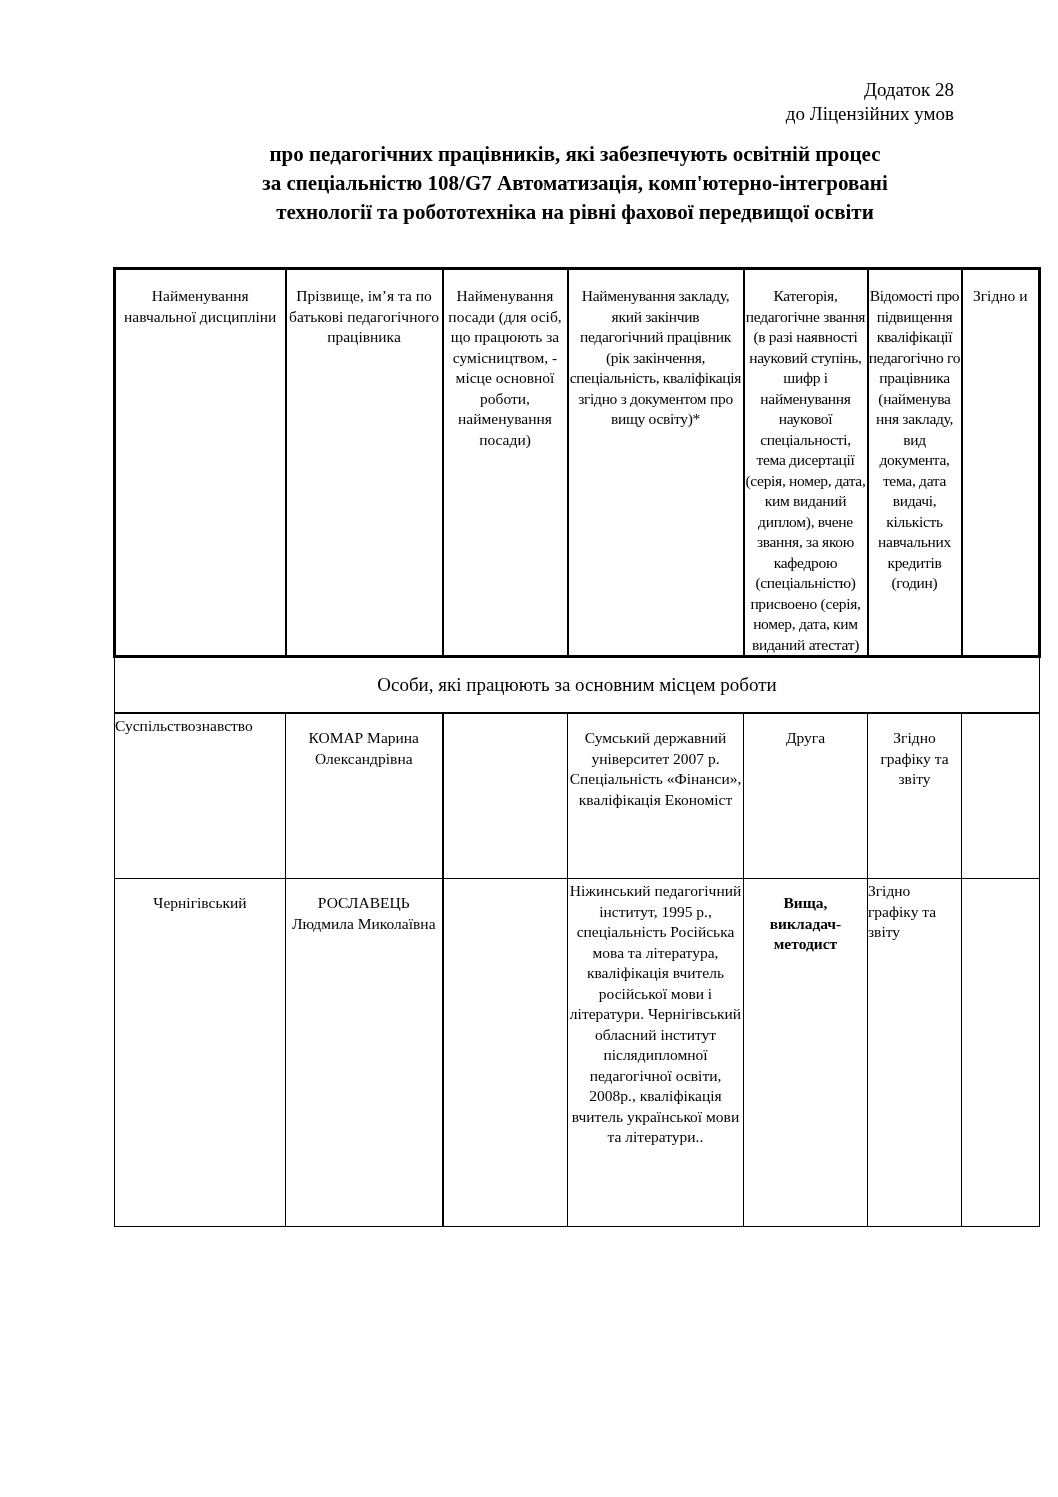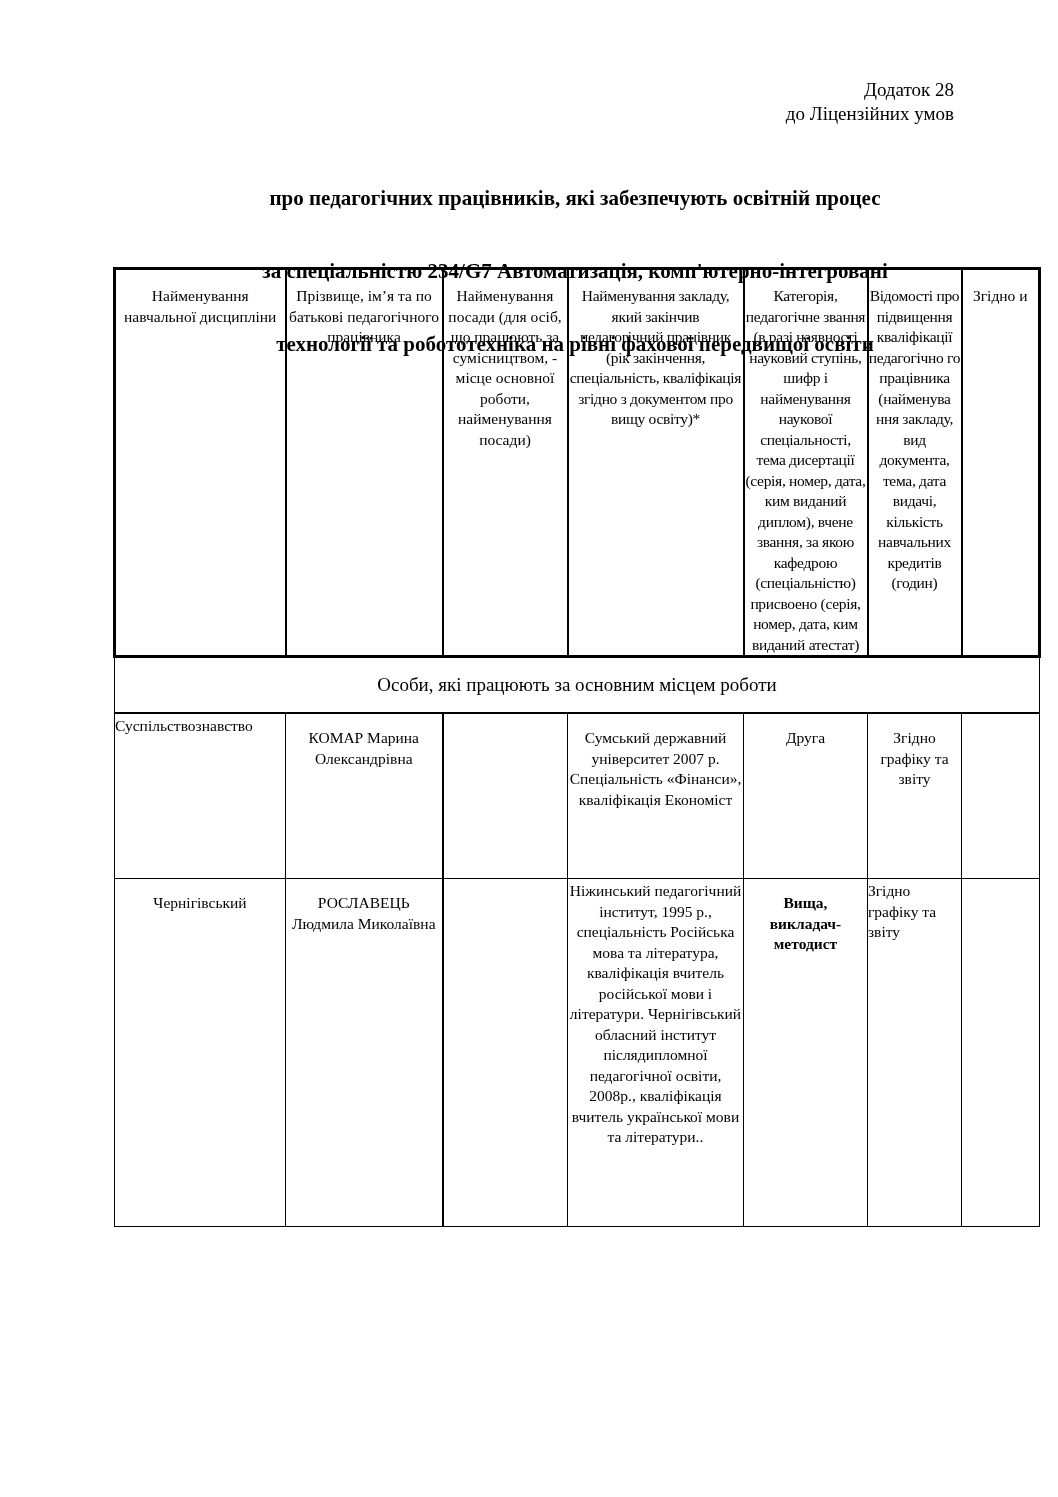--- a/index.html
+++ b/index.html
@@ -9,21 +9,21 @@
     }
     .annex {
       position: absolute; right: 104px; top: 78px; text-align: right;
       font-size: 19px; line-height: 24px;
     }
     .title-block {
       position: absolute; left: 113px; width: 924px; top: 140px; text-align: center;
       font-weight: bold;
     }
     .title-main { font-size: 23px; line-height: 30px; }
-    .title-sub { font-size: 21px; line-height: 29px; margin-top: 44px; }
+    .title-sub { font-size: 21px; line-height: 29px; }
     table.staff {
       position: absolute; left: 113px; top: 267px;
       border-collapse: collapse; table-layout: fixed; width: 925px;
       font-family: "Liberation Serif", serif; font-size: 15.5px; line-height: 20.5px;
     }
     table.staff td, table.staff th {
       border: 1px solid #000; vertical-align: top; padding: 0; text-align: center;
       font-weight: normal;
     }
     table.staff thead th {
@@ -45,21 +45,21 @@
 </head>
 <body>
 
 <div class="annex">
   <div>Додаток 28</div>
   <div>до Ліцензійних умов</div>
 </div>
 
 <div class="title-block">
   <div class="title-sub">про педагогічних працівників, які забезпечують освітній процес</div>
-  <div class="title-sub">за спеціальністю 234/G7 Автоматизація, комп'ютерно-інтегровані</div>
+  <div class="title-sub">за спеціальністю 108/G7 Автоматизація, комп'ютерно-інтегровані</div>
   <div class="title-sub">технології та робототехніка на рівні фахової передвищої освіти</div>
 </div>
 
 <table class="staff">
   <colgroup>
     <col style="width:171px">
     <col style="width:157px">
     <col style="width:125px">
     <col style="width:176px">
     <col style="width:124px">

